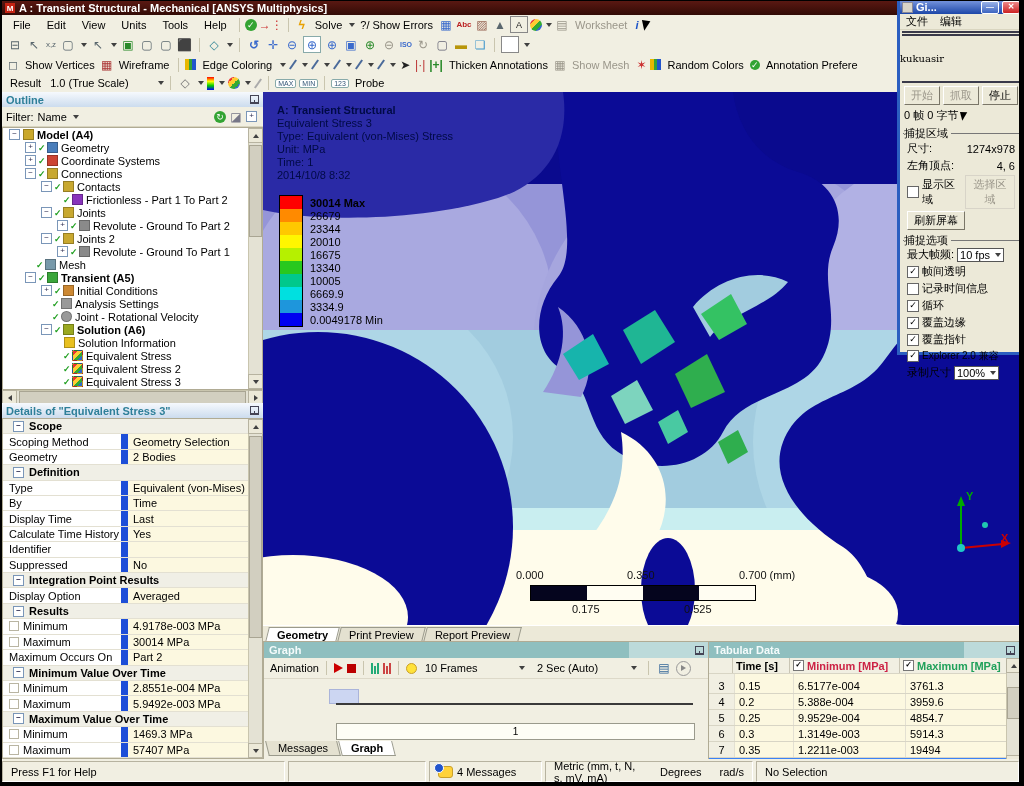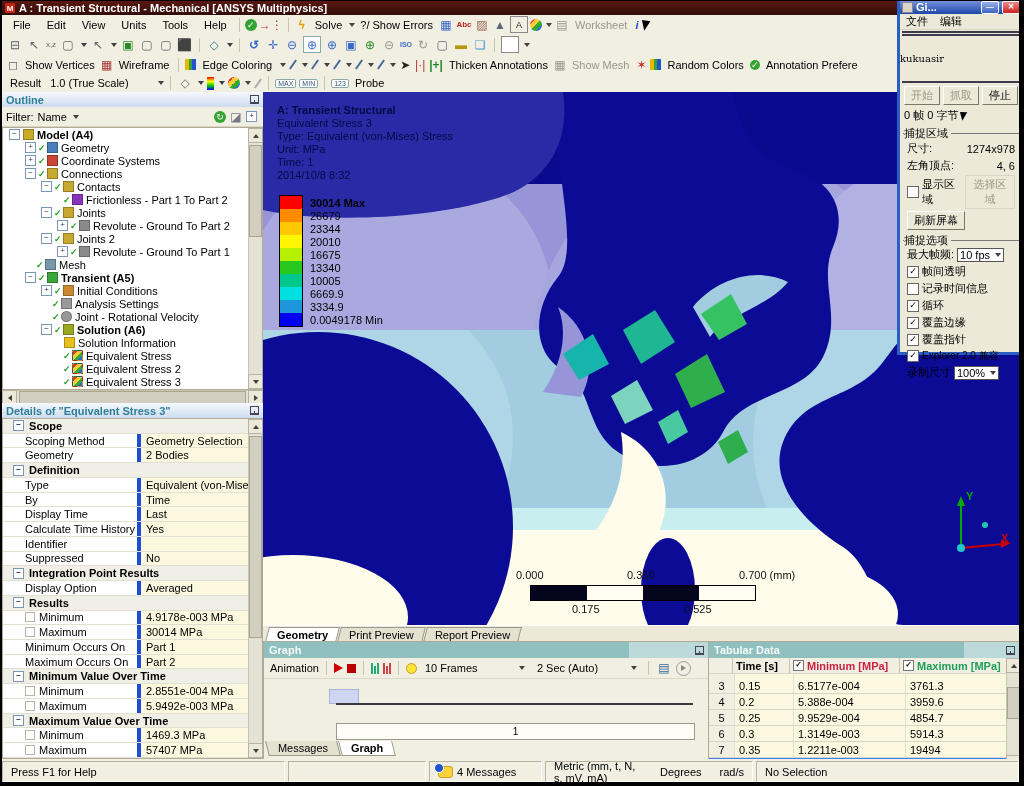--- a/index.html
+++ b/index.html
@@ -40,21 +40,21 @@
   .ticon{width:9px;height:9px;flex:none;margin:0 3px 0 1px;border:1px solid rgba(0,0,0,.25)}
   .tb{font-weight:bold}
   .vscroll{position:absolute;right:0;top:0;width:13px;background:#e4e2d4;border-left:1px solid #c9c5ae;display:flex;flex-direction:column;align-items:center}
   .sbtn{width:13px;height:13px;background:#ece9d8;border:1px solid #b7b3a0;display:flex;align-items:center;justify-content:center}
   .thumb{width:11px;background:#d2cfc0;border:1px solid #a9a593}
   .hscroll{height:13px;background:#e4e2d4;border-top:1px solid #c9c5ae;display:flex;align-items:center}
   .details{left:2px;top:403px;width:261px;height:355px;background:#ece9d8}
   .dtable{position:relative;height:339px;background:#fff;border:1px solid #b0ab94;display:flex;flex-direction:column}
   .drow{flex:1;display:flex;align-items:center;border-bottom:1px solid #e3e0d2;padding-right:13px}
   .dsec{background:#f0efe6;font-weight:bold;padding-left:10px}
-  .dlab{width:112px;padding-left:22px;border-right:4px solid #1d4ed8;align-self:stretch;display:flex;align-items:center;white-space:nowrap;overflow:hidden}
+  .dlab{width:112px;padding-left:6px;border-right:7px solid #1d4ed8;align-self:stretch;display:flex;align-items:center;white-space:nowrap;overflow:hidden}
   .dval{flex:1;background:#fcf8e0;align-self:stretch;display:flex;align-items:center;padding-left:5px;white-space:nowrap;overflow:hidden}
   .cb{width:8px;height:8px;border:1px solid #b9b5a2;background:#fff;display:inline-block;margin-right:4px;flex:none}
   
   .viewport{left:263px;top:92px;width:756px;height:533px;background:#fffceb;overflow:hidden}
   .vann{left:14px;color:#000a46;line-height:13px;white-space:nowrap}
   .vann .b{font-weight:bold}
   .legend{left:16px;top:104px}
   .legrow{display:flex;align-items:center;height:13px}
   .legsw{width:22px;height:13px;border:1px solid #000;border-top:none;flex:none}
   .legrow:first-child .legsw{border-top:1px solid #000}
@@ -444,24 +444,20 @@
           <span class="dval">4.9178e-003 MPa</span>
         </div>
       <div class="drow">
           <span class="dlab">
             <span class="cb"></span>
             <span>Maximum</span>
           </span>
           <span class="dval">30014 MPa</span>
         </div>
       <div class="drow">
-          <span class="dlab">Minimum Occurs On</span>
-          <span class="dval">Part 1</span>
-        </div>
-      <div class="drow">
           <span class="dlab">Maximum Occurs On</span>
           <span class="dval">Part 2</span>
         </div>
       <div class="drow dsec"><span class="expbox">−</span>&nbsp;<span>Minimum Value Over Time</span></div>
       <div class="drow">
           <span class="dlab">
             <span class="cb"></span>
             <span>Minimum</span>
           </span>
           <span class="dval">2.8551e-004 MPa</span>

